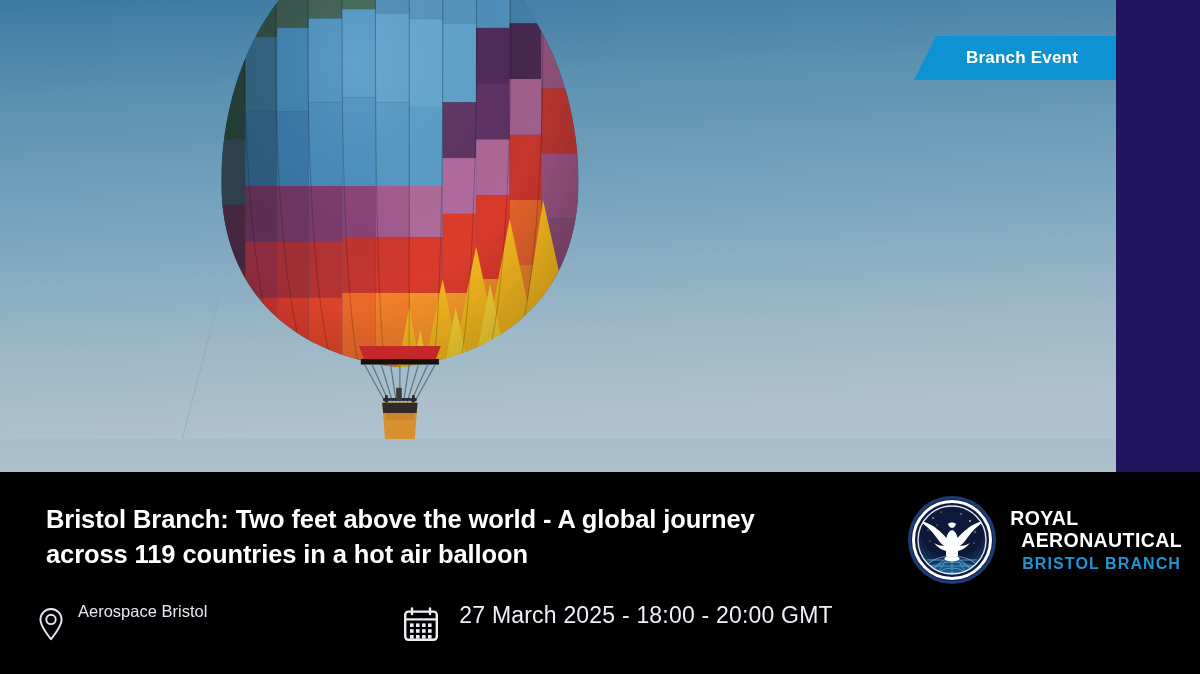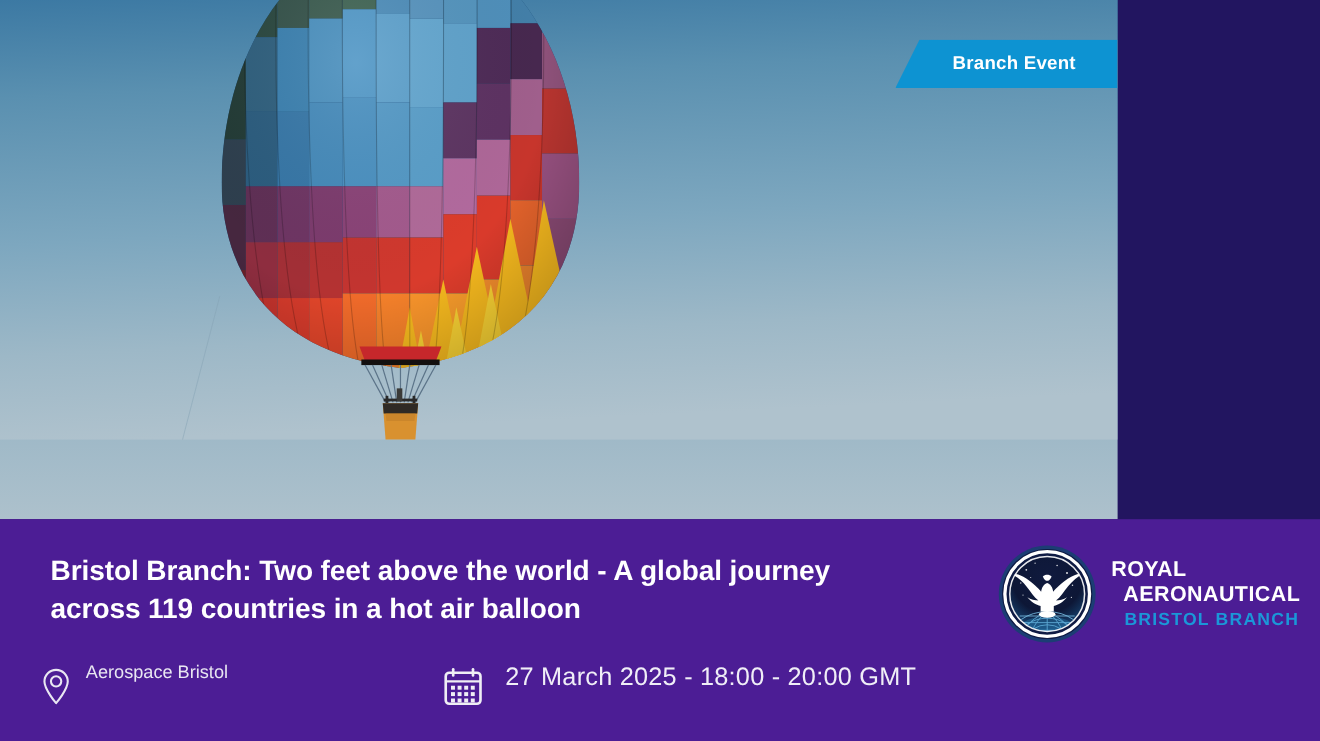--- a/index.html
+++ b/index.html
@@ -6,21 +6,21 @@
   * { margin:0; padding:0; box-sizing:border-box; }
   html, body {
     width:1200px; height:674px;
     font-family:"Liberation Sans", sans-serif;
     background:#221560; overflow:hidden;
   }
   .card { position:relative; width:1200px; height:674px; overflow:hidden; }
 
   
   .hero {
-    position:absolute; left:0; top:0; width:1016px; height:472px;
+    position:absolute; left:0; top:0; width:1116px; height:472px;
     overflow:hidden;
     background:linear-gradient(180deg,#3f7ba4 0%,#5c91b0 22%,#7ba5bd 52%,#9ab6c6 78%,#adc1cc 100%);
   }
   .hero-photo { position:absolute; inset:0; }
 
   
   .ribbon {
     position:absolute; top:36px; right:0; height:44px;
     padding:0 38px 0 52px;
     display:flex; align-items:center; justify-content:flex-end;
@@ -29,21 +29,21 @@
     z-index:6;
   }
   .ribbon-label {
     color:#ffffff; font-size:17px; font-weight:bold;
     letter-spacing:.2px; white-space:nowrap;
   }
 
   
   .band {
     position:absolute; left:0; top:472px; width:1200px; height:202px;
-    background:#4c1d95; z-index:5;
+    background:#000000; z-index:5;
   }
   .band-inner { position:relative; width:100%; height:100%; }
 
   .title {
     position:absolute; left:46px; top:30px; width:760px;
     color:#ffffff; font-size:25.5px; font-weight:bold;
     line-height:1.38; letter-spacing:-.1px;
   }
 
   .meta { position:absolute; left:32px; top:130px; display:flex; align-items:center; }

